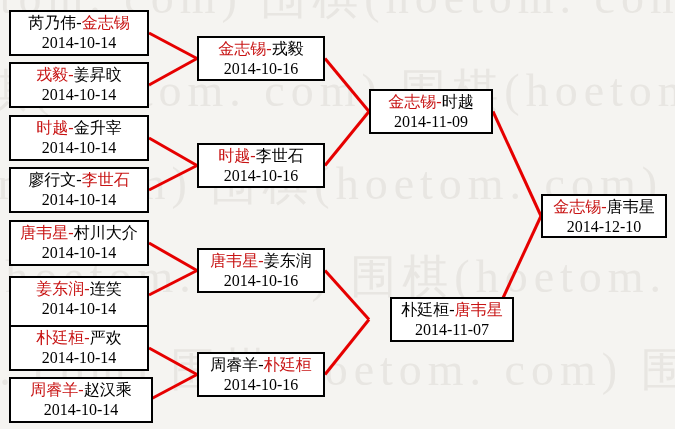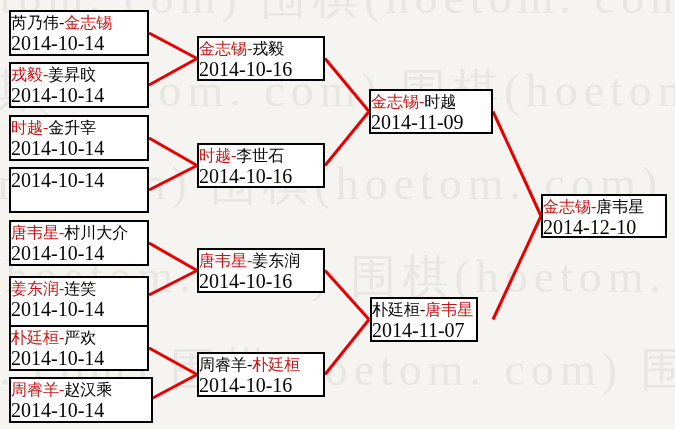--- a/index.html
+++ b/index.html
@@ -14,25 +14,25 @@
     font-size:46px;letter-spacing:6px;
     color:var(--wm,#e8e6e2);
     user-select:none;
   }
   #line-layer{position:absolute;left:0;top:0;}
   #bracket{position:absolute;left:0;top:0;width:675px;height:429px;}
   .match-box{
     position:absolute;box-sizing:border-box;
     background:var(--boxbg,#ffffff);
     border:2px solid var(--boxborder,#000000);
-    text-align:left;
+    text-align:center;
     padding-top:1px;
   }
   .match-players{font-size:16px;line-height:20px;color:var(--txt,#000000);white-space:nowrap;}
-  .match-date{font-size:20px;line-height:20px;color:var(--txt,#000000);white-space:nowrap;}
+  .match-date{font-size:16px;line-height:20px;color:var(--txt,#000000);white-space:nowrap;}
   .red{color:var(--hl,#c81414);}
 </style>
 </head>
 <body style="--bg: #f5f4f1; --wm: #e8e6e2; --hl: #c81414; --txt: #000000; --boxbg: #ffffff; --boxborder: #000000;">
 
 <div id="watermark-layer">
     <div class="wm-row" style="top: -33px; left: -210px;">围棋(hoetom. com)  围棋(hoetom. com)  围棋(hoetom. com)</div>
     <div class="wm-row" style="top: 60px; left: -70px;">围棋(hoetom. com)  围棋(hoetom. com)  围棋(hoetom. com)</div>
     <div class="wm-row" style="top: 153px; left: -260px;">围棋(hoetom. com)  围棋(hoetom. com)  围棋(hoetom. com)</div>
     <div class="wm-row" style="top: 246px; left: -120px;">围棋(hoetom. com)  围棋(hoetom. com)  围棋(hoetom. com)</div>
@@ -61,20 +61,21 @@
     </div>
     <div class="match-box" style="left: 9px; top: 62px; width: 140px; height: 46px;">
       <div class="match-players"><span class="red">戎毅</span><span class="red">-</span><span>姜昇旼</span></div>
       <div class="match-date">2014-10-14</div>
     </div>
     <div class="match-box" style="left: 9px; top: 115px; width: 140px; height: 46px;">
       <div class="match-players"><span class="red">时越</span><span class="red">-</span><span>金升宰</span></div>
       <div class="match-date">2014-10-14</div>
     </div>
     <div class="match-box" style="left: 9px; top: 167px; width: 140px; height: 46px;">
+      <div class="match-players"><span>廖行文</span><span>-</span><span class="red">李世石</span></div>
       <div class="match-date">2014-10-14</div>
     </div>
     <div class="match-box" style="left: 9px; top: 220px; width: 140px; height: 46px;">
       <div class="match-players"><span class="red">唐韦星</span><span class="red">-</span><span>村川大介</span></div>
       <div class="match-date">2014-10-14</div>
     </div>
     <div class="match-box" style="left: 9px; top: 276px; width: 140px; height: 52px;">
       <div class="match-players"><span class="red">姜东润</span><span class="red">-</span><span>连笑</span></div>
       <div class="match-date">2014-10-14</div>
     </div>
@@ -99,21 +100,21 @@
       <div class="match-date">2014-10-16</div>
     </div>
     <div class="match-box" style="left: 197px; top: 352px; width: 128px; height: 45px;">
       <div class="match-players"><span>周睿羊</span><span>-</span><span class="red">朴廷桓</span></div>
       <div class="match-date">2014-10-16</div>
     </div>
     <div class="match-box" style="left: 369px; top: 89px; width: 124px; height: 45px;">
       <div class="match-players"><span class="red">金志锡</span><span class="red">-</span><span>时越</span></div>
       <div class="match-date">2014-11-09</div>
     </div>
-    <div class="match-box" style="left: 370px; top: 297px; width: 108px; height: 45px;">
+    <div class="match-box" style="left: 390px; top: 297px; width: 124px; height: 45px;">
       <div class="match-players"><span>朴廷桓</span><span>-</span><span class="red">唐韦星</span></div>
       <div class="match-date">2014-11-07</div>
     </div>
     <div class="match-box" style="left: 541px; top: 194px; width: 126px; height: 44px;">
       <div class="match-players"><span class="red">金志锡</span><span class="red">-</span><span>唐韦星</span></div>
       <div class="match-date">2014-12-10</div>
     </div>
   </div>
 
 </body></html>

